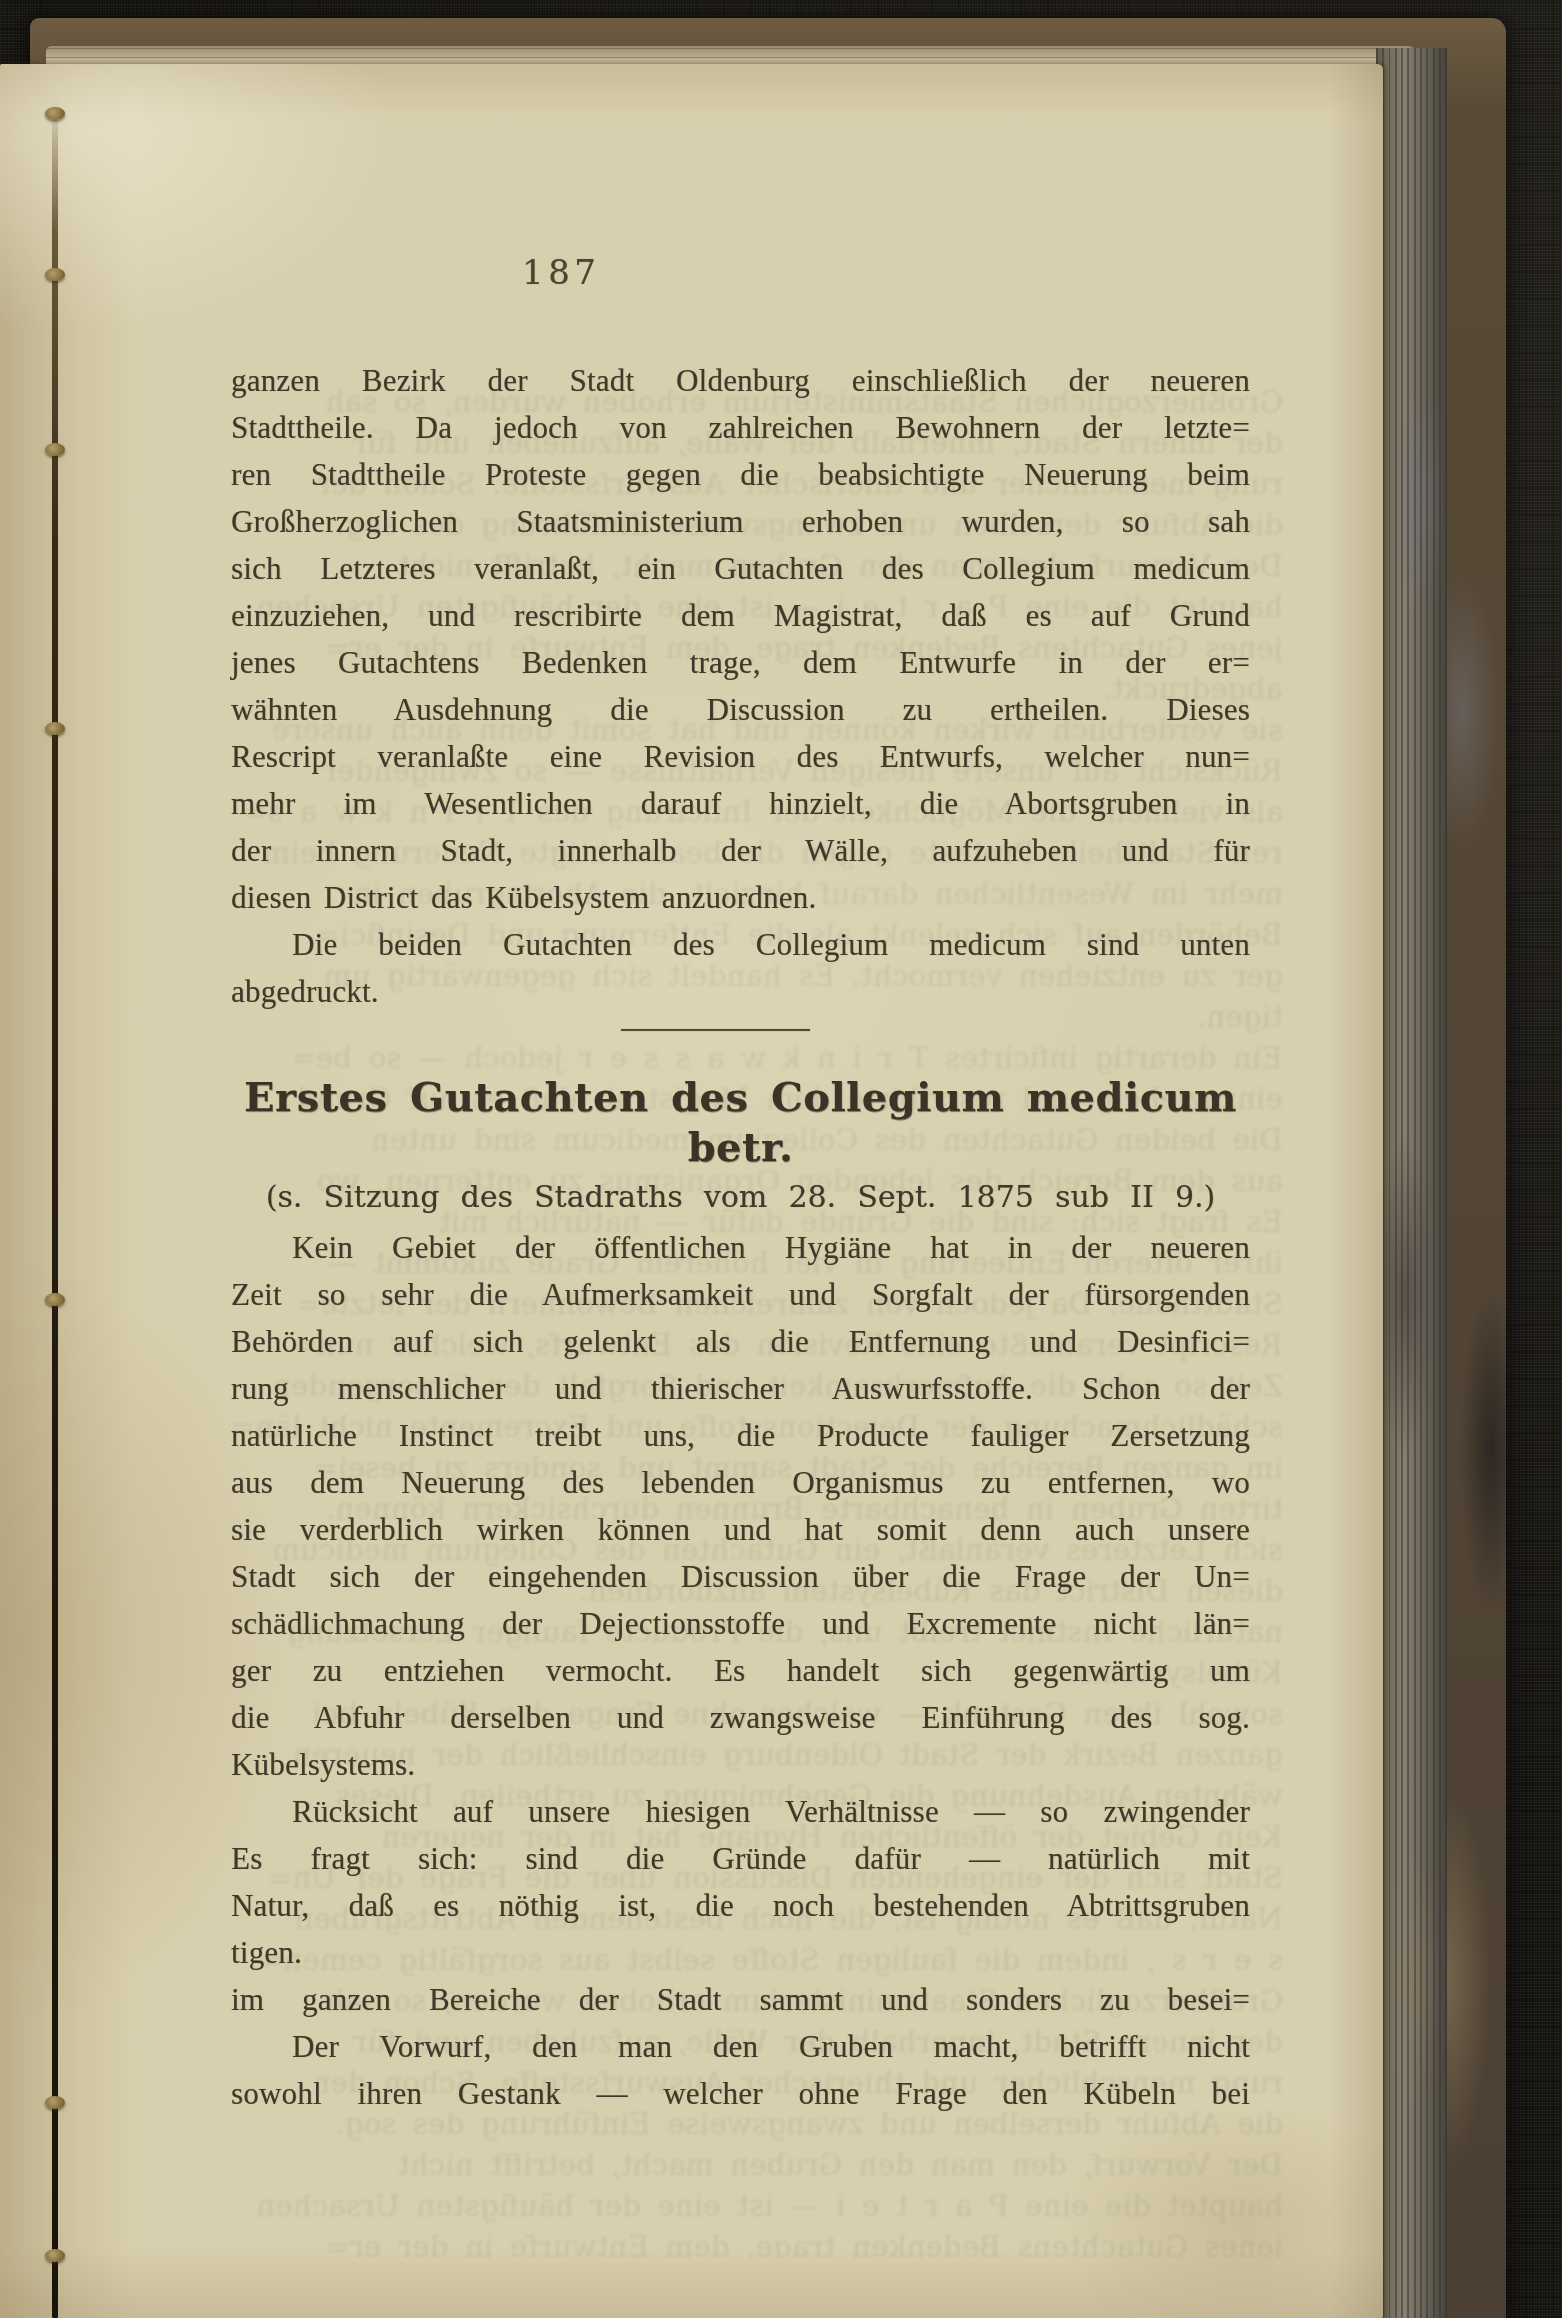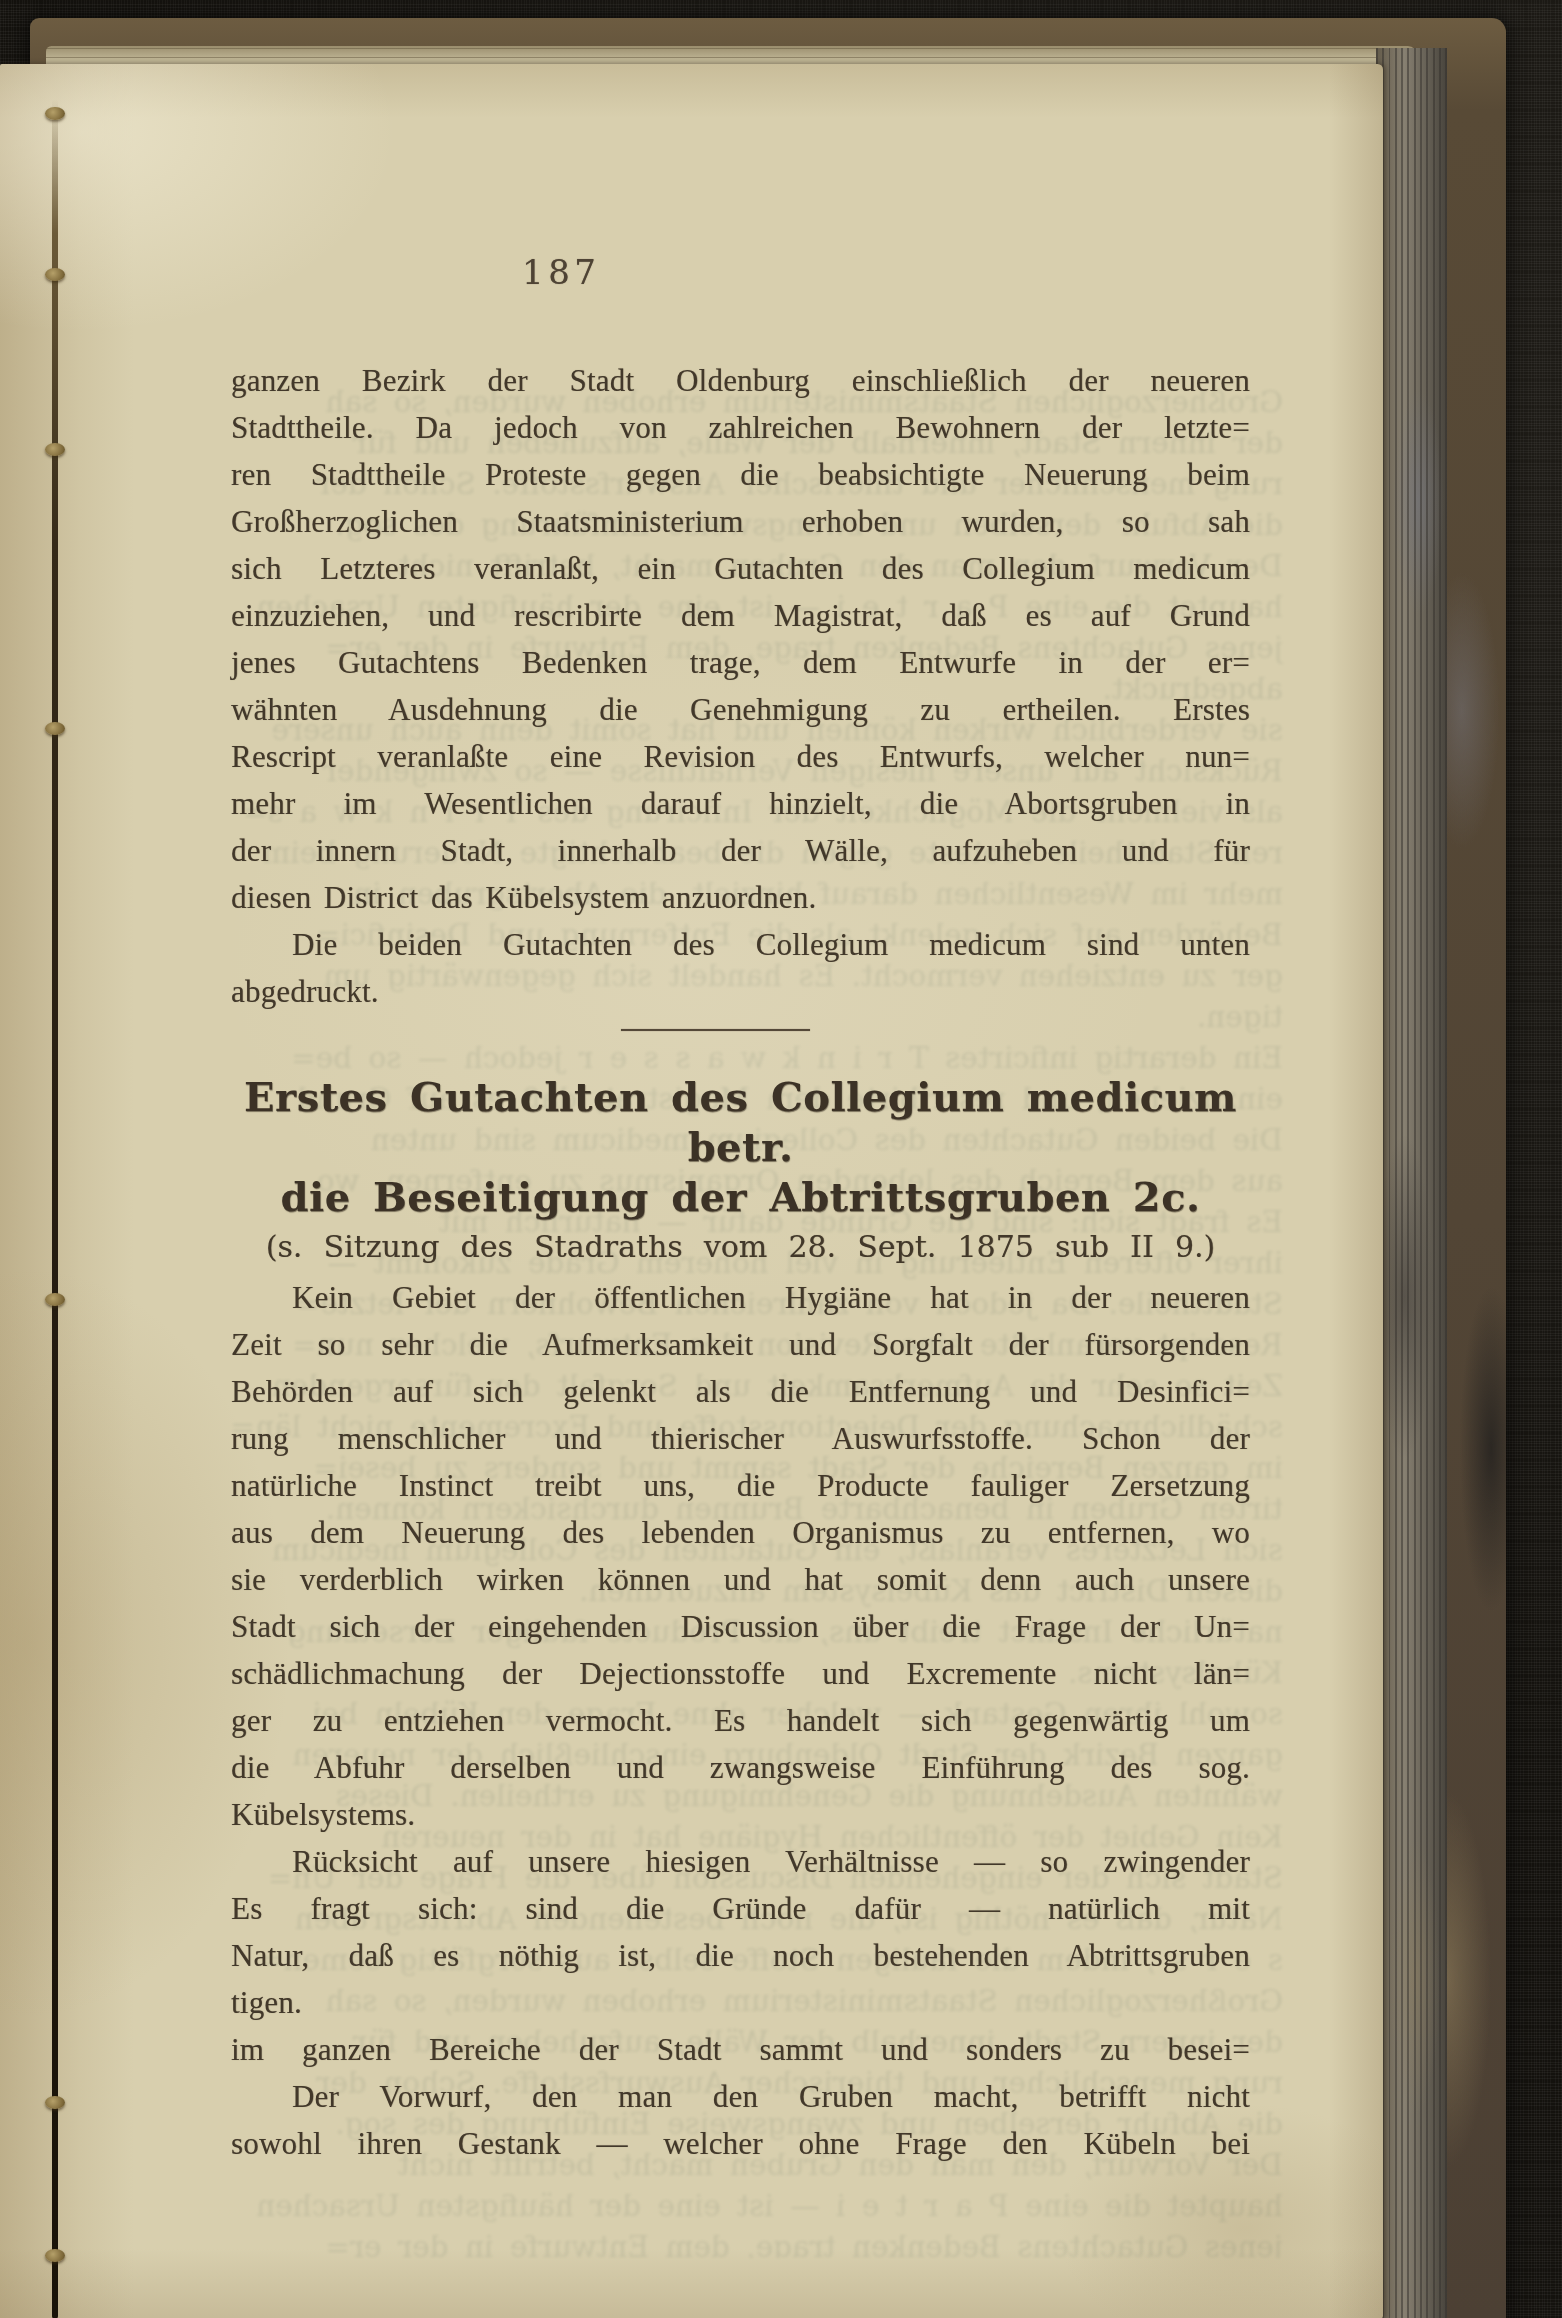--- a/index.html
+++ b/index.html
@@ -151,37 +151,36 @@
     <div class="content">
       <div>
           <div class="para">
             <div class="line">ganzen Bezirk der Stadt Oldenburg einschließlich der neueren</div>
             <div class="line">Stadttheile. Da jedoch von zahlreichen Bewohnern der letzte=</div>
             <div class="line">ren Stadttheile Proteste gegen die beabsichtigte Neuerung beim</div>
             <div class="line">Großherzoglichen Staatsministerium erhoben wurden, so sah</div>
             <div class="line">sich Letzteres veranlaßt, ein Gutachten des Collegium medicum</div>
             <div class="line">einzuziehen, und rescribirte dem Magistrat, daß es auf Grund</div>
             <div class="line">jenes Gutachtens Bedenken trage, dem Entwurfe in der er=</div>
-            <div class="line">wähnten Ausdehnung die Genehmigung zu ertheilen. Erstes</div>
+            <div class="line">wähnten Ausdehnung die Discussion zu ertheilen. Dieses</div>
             <div class="line">Rescript veranlaßte eine Revision des Entwurfs, welcher nun=</div>
             <div class="line">mehr im Wesentlichen darauf hinzielt, die Abortsgruben in</div>
             <div class="line">der innern Stadt, innerhalb der Wälle, aufzuheben und für</div>
             <div class="line no-fill">diesen District das Kübelsystem anzuordnen.</div>
           </div>
           <div class="para indent">
             <div class="line">Die beiden Gutachten des Collegium medicum sind unten</div>
             <div class="line no-fill">abgedruckt.</div>
           </div>
         </div>
 
       <div class="rule"></div>
 
       <h1 class="heading">
         <span class="hline">Erstes Gutachten des Collegium medicum betr.</span>
-        <span class="hline">die Beseitigung der Abtrittsgruben 2c.</span>
       </h1>
 
       <div class="subheading">(s. Sitzung des Stadraths vom 28. Sept. 1875 sub II 9.)</div>
 
       <div class="section-paras">
           <div class="para indent">
             <div class="line">Kein Gebiet der öffentlichen Hygiäne hat in der neueren</div>
             <div class="line">Zeit so sehr die Aufmerksamkeit und Sorgfalt der fürsorgenden</div>
             <div class="line">Behörden auf sich gelenkt als die Entfernung und Desinfici=</div>
             <div class="line">rung menschlicher und thierischer Auswurfsstoffe. Schon der</div>

